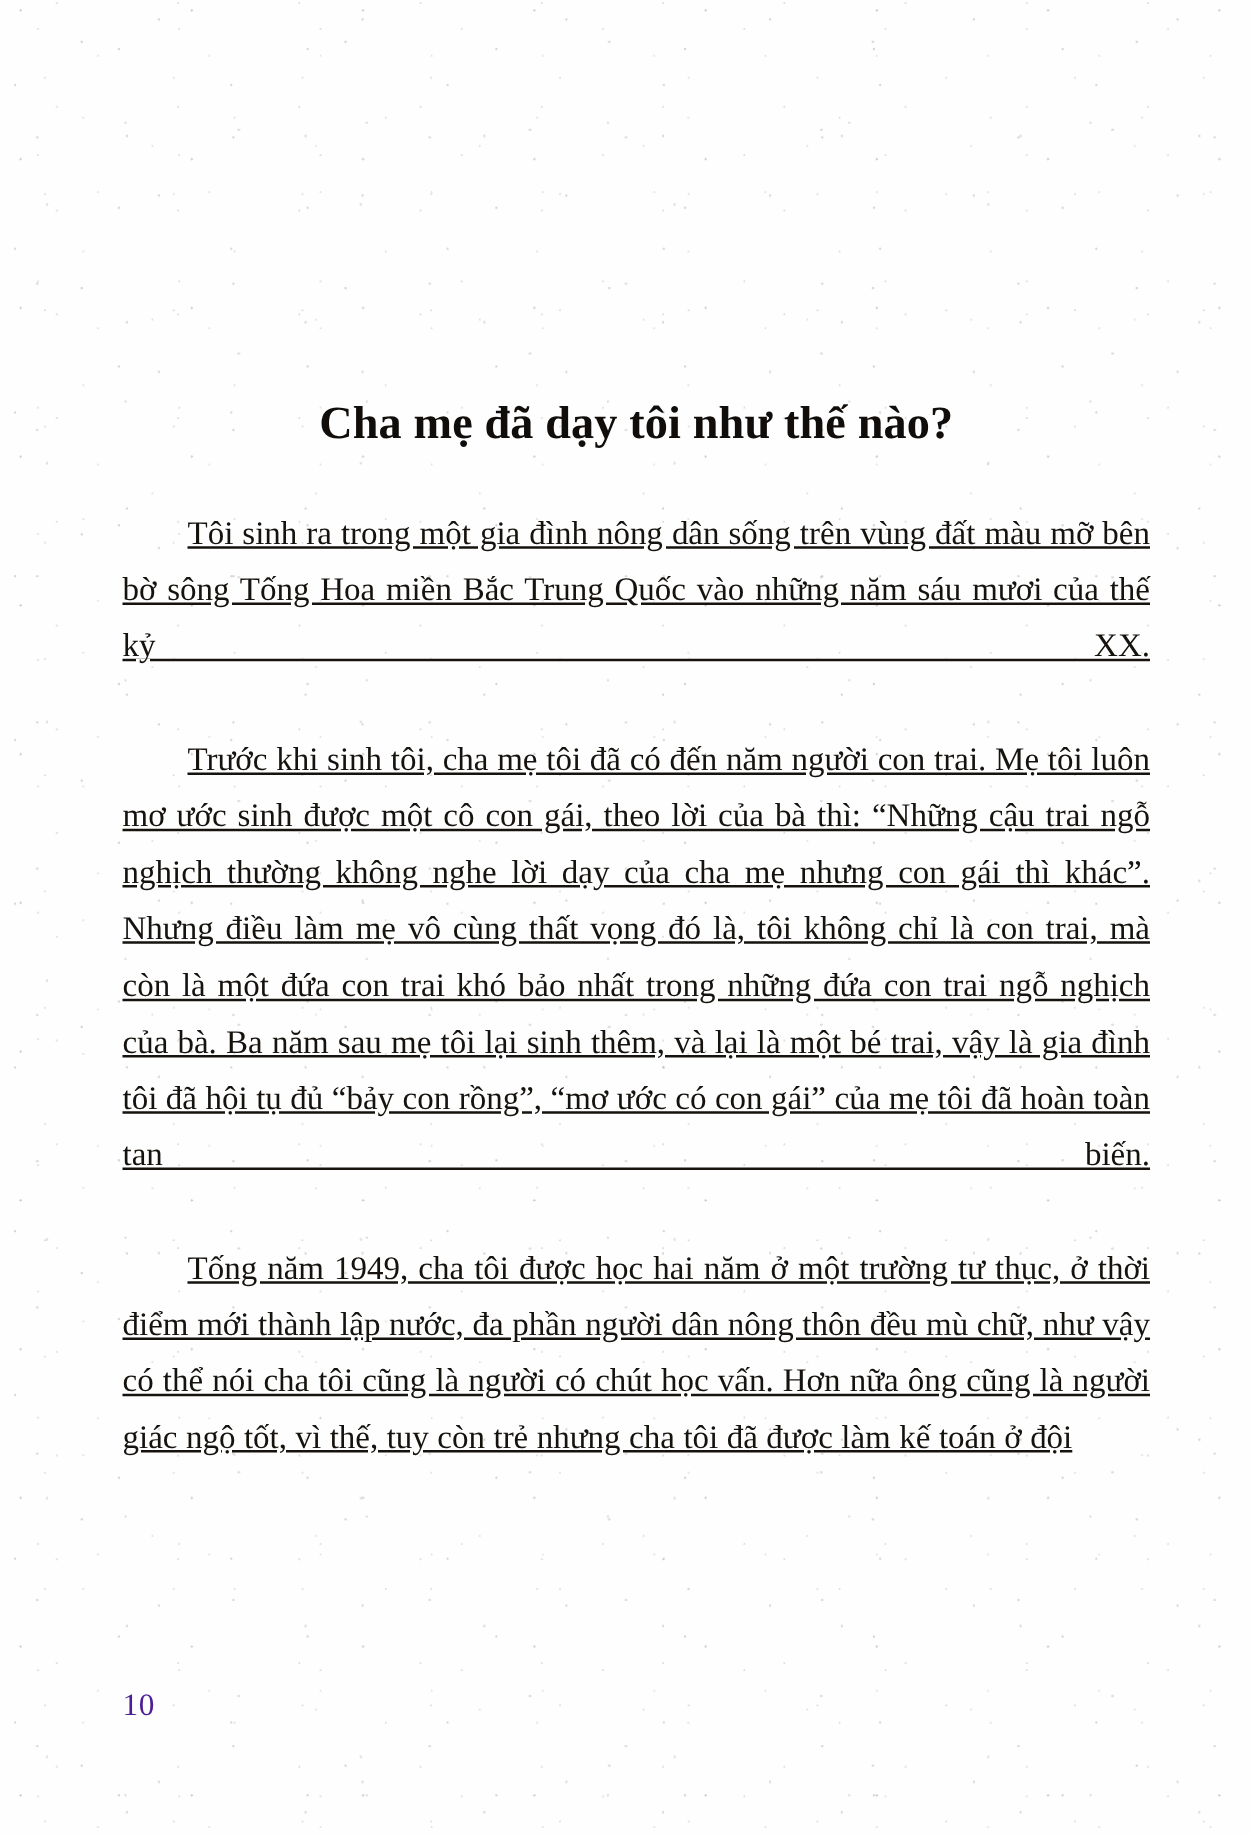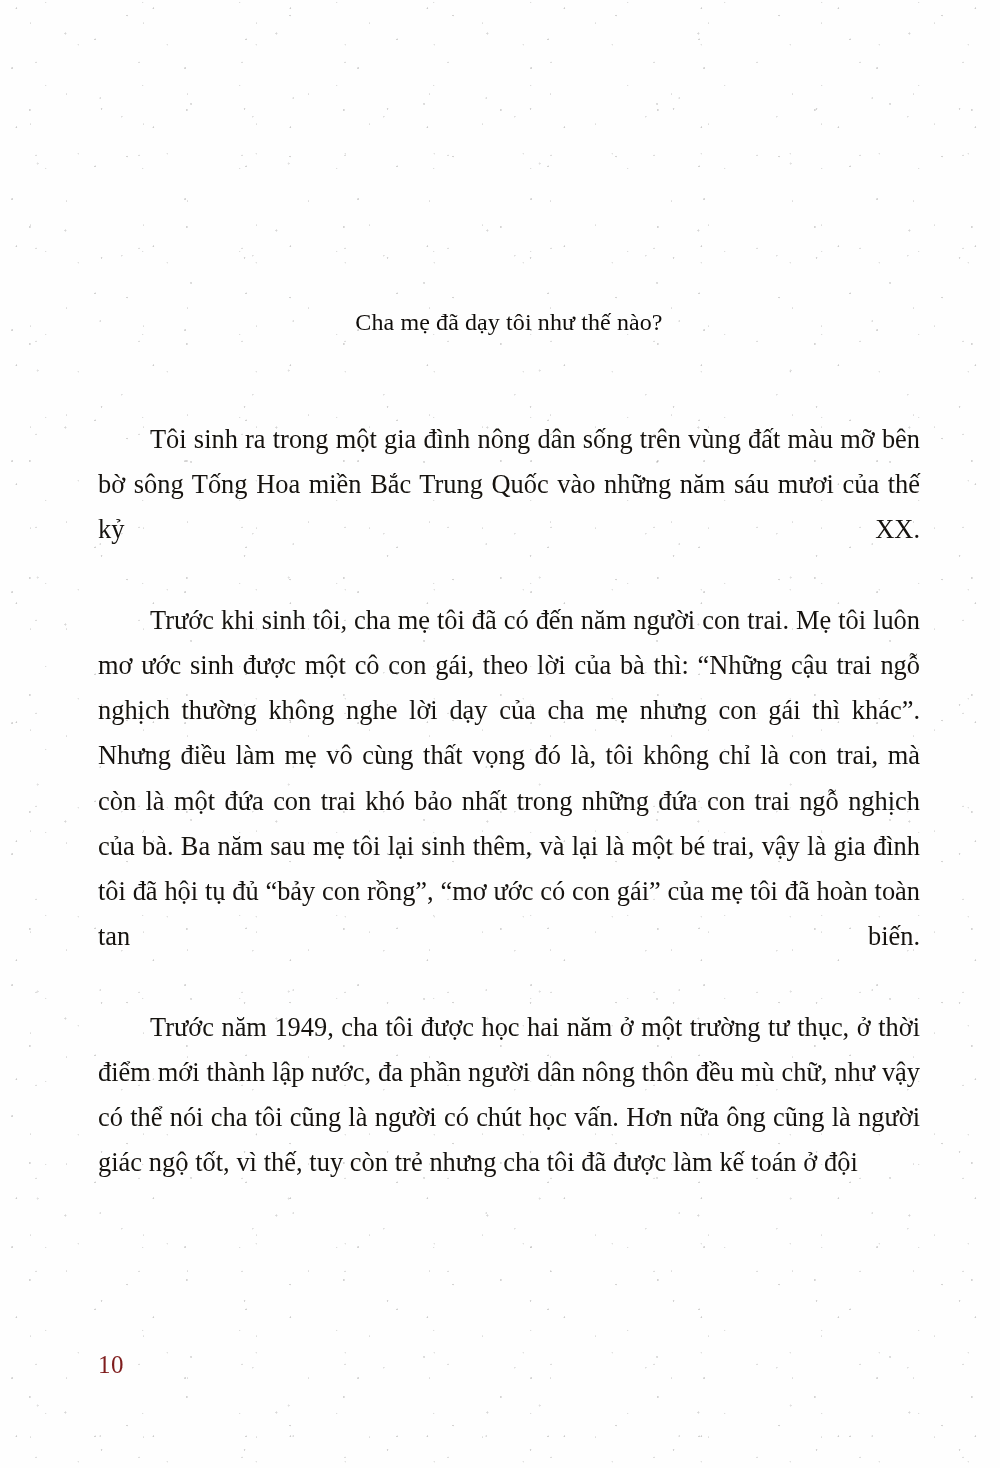--- a/index.html
+++ b/index.html
@@ -70,33 +70,34 @@
     width: 822px;
     height: 100%;
   }
 
   .chapter-title {
     position: absolute;
     top: 292px;
     left: 0;
     width: 822px;
     text-align: center;
-    font-size: 24px;
+    font-size: 37px;
     line-height: 1.2;
     letter-spacing: .1px;
-    font-weight: 400;
+    font-weight: 700;
     color: #100d0a;
     white-space: nowrap;
   }
 
   .body-text {
     position: absolute;
-    top: 417px;
+    top: 404px;
     left: 0;
     width: 822px;
+    text-decoration: underline;
   }
 
   p.para {
     margin: 0;
     font-size: 26.4px;
     line-height: 45.2px;
     text-align: justify;
     text-justify: inter-word;
     text-indent: 52px;
     color: #16130f;
@@ -113,38 +114,38 @@
 
   p.para.nostretch::after { content: none; }
 
   .folio {
     position: absolute;
     left: 98px;
     top: 1352px;
     font-size: 25px;
     line-height: 1;
     letter-spacing: .6px;
-    color: #7f1d1d;
+    color: #4c1d95;
   }
 </style>
 </head>
 <body>
 
 <div class="page">
 
   <div class="speckle"></div>
   <div class="speckle-2"></div>
 
   <div class="content">
 
     <h1 class="chapter-title">Cha mẹ đã dạy tôi như thế nào?</h1>
 
     <div class="body-text">
       <p class="para">Tôi sinh ra trong một gia đình nông dân sống trên vùng đất màu mỡ bên bờ sông Tống Hoa miền Bắc Trung Quốc vào những năm sáu mươi của thế kỷ XX.</p>
       <p class="para">Trước khi sinh tôi, cha mẹ tôi đã có đến năm người con trai. Mẹ tôi luôn mơ ước sinh được một cô con gái, theo lời của bà thì: “Những cậu trai ngỗ nghịch thường không nghe lời dạy của cha mẹ nhưng con gái thì khác”. Nhưng điều làm mẹ vô cùng thất vọng đó là, tôi không chỉ là con trai, mà còn là một đứa con trai khó bảo nhất trong những đứa con trai ngỗ nghịch của bà. Ba năm sau mẹ tôi lại sinh thêm, và lại là một bé trai, vậy là gia đình tôi đã hội tụ đủ “bảy con rồng”, “mơ ước có con gái” của mẹ tôi đã hoàn toàn tan biến.</p>
-      <p class="para nostretch">Trước năm 1949, cha tôi được học hai năm ở một trường tư thục, ở thời điểm mới thành lập nước, đa phần người dân nông thôn đều mù chữ, như vậy có thể nói cha tôi cũng là người có chút học vấn. Hơn nữa ông cũng là người giác ngộ tốt, vì thế, tuy còn trẻ nhưng cha tôi đã được làm kế toán ở đội</p>
+      <p class="para nostretch">Tống năm 1949, cha tôi được học hai năm ở một trường tư thục, ở thời điểm mới thành lập nước, đa phần người dân nông thôn đều mù chữ, như vậy có thể nói cha tôi cũng là người có chút học vấn. Hơn nữa ông cũng là người giác ngộ tốt, vì thế, tuy còn trẻ nhưng cha tôi đã được làm kế toán ở đội</p>
     </div>
 
   </div>
 
   <div class="folio">10</div>
 
 </div>
 
 </body></html>

